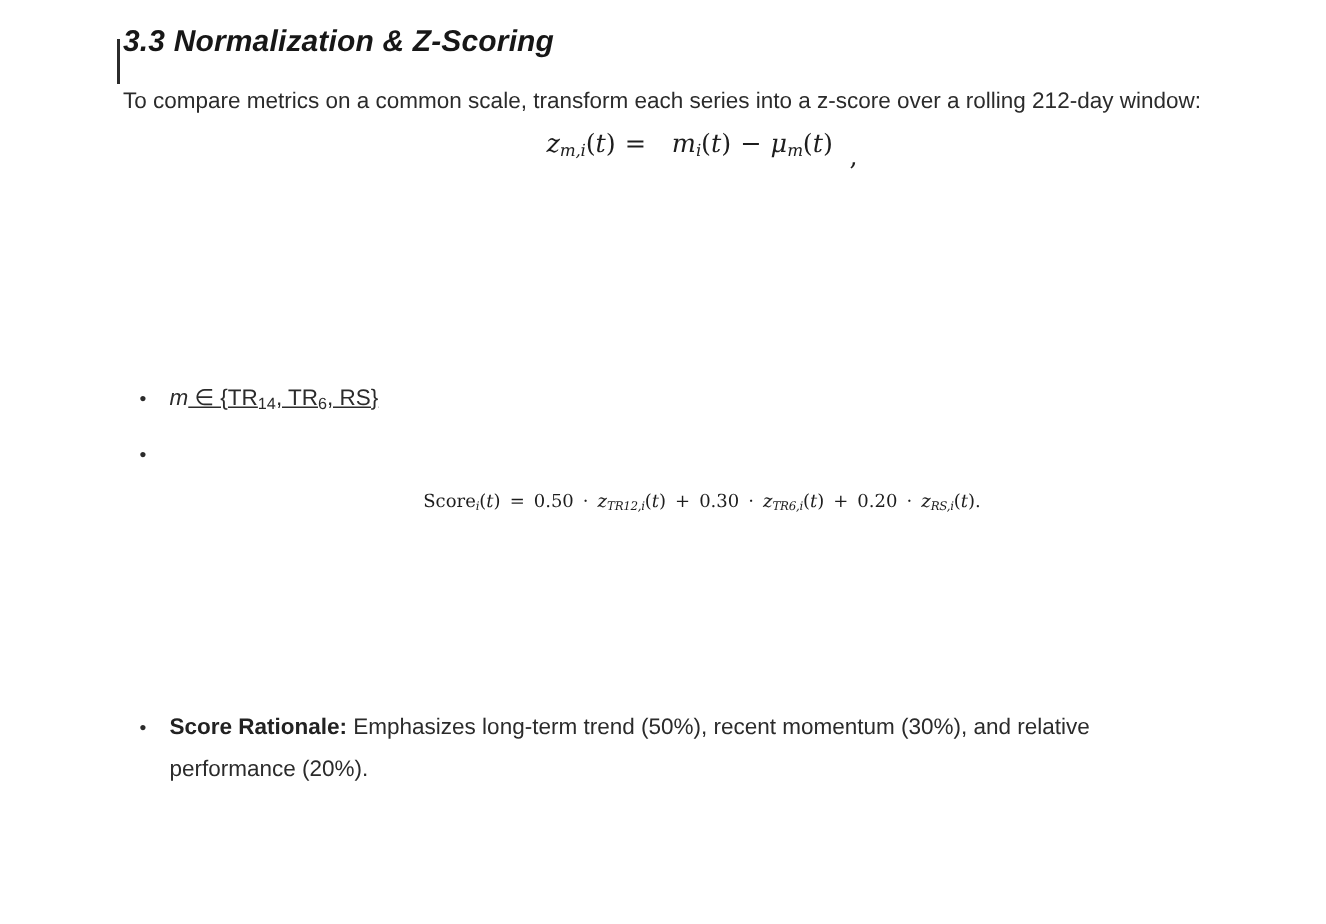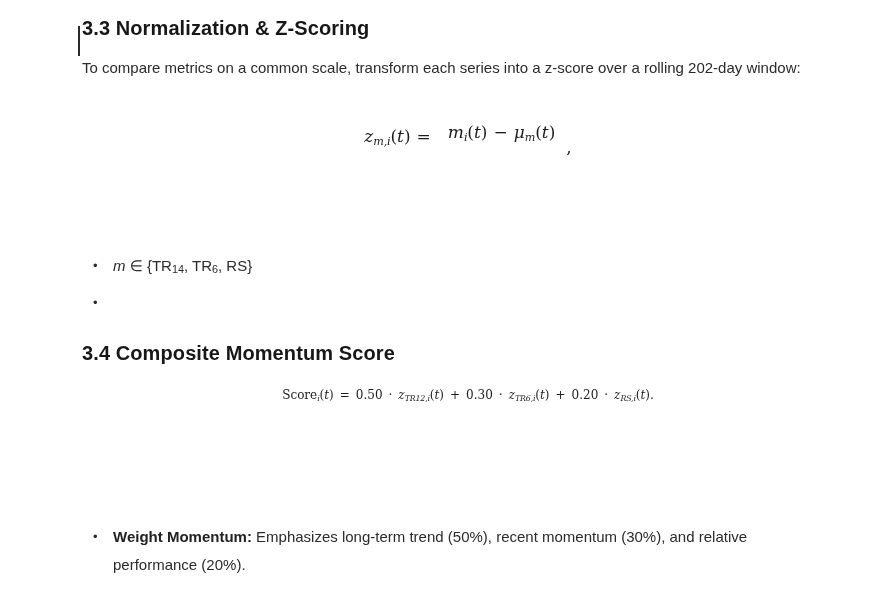--- a/index.html
+++ b/index.html
@@ -31,56 +31,56 @@
     background: #2b2b2b;
   }
   h2 {
     font-size: 20px;
     line-height: 24px;
     font-weight: 700;
     color: #171717;
     margin: 0;
     letter-spacing: 0.1px;
   }
-  .h-33 { margin-top: 16px; }
+  .h-33 { margin-top: 16px; font-style: italic; }
   .h-34 { margin-top: 28px; }
   .para {
     font-size: 15px;
     line-height: 20px;
     margin: 18px 0 0 0;
     color: #2b2b2b;
   }
   .para-34 { margin-top: 15px; }
 
   
   .math-display {
     display: flex;
     justify-content: center;
-    align-items: flex-end;
+    align-items: flex-start;
     font-family: "DejaVu Serif", serif;
     color: #1d1d1d;
   }
   .f1 { margin-top: 8px; height: 62px; font-size: 17px; }
   .f2 { margin-top: 14px; height: 24px; font-size: 12px; }
 
   .tok-mi, .tok-mr, .tok-msub, .tok-op {
     font-family: "DejaVu Serif", serif;
     color: #1d1d1d;
   }
   .tok-mi { font-style: italic; }
   .tok-mr { font-style: normal; }
   .tok-msub {
     font-style: italic;
     font-size: 0.66em;
     vertical-align: -0.28em;
     letter-spacing: -0.2px;
   }
   .tok-op { margin: 0 6px; font-style: normal; }
   .tok-ti { font-style: italic; }
-  .tok-txt { font-style: normal; }
+  .tok-txt { font-style: normal; text-decoration: underline; }
   .tok-tsub { font-size: 0.72em; vertical-align: -0.22em; }
 
   .frac {
     display: inline-flex;
     flex-direction: column;
     align-items: center;
     margin: 0 2px;
   }
   .frac .num { padding: 0 9px 4px 9px; white-space: nowrap; }
   .frac .den {
@@ -122,49 +122,48 @@
 </style>
 </head>
 <body>
 
 <div class="page">
 
   <div class="caret"></div>
 
   <h2 class="h-33">3.3 Normalization &amp; Z-Scoring</h2>
 
-  <p class="para">To compare metrics on a common scale, transform each series into a z-score over a rolling 202-day window:</p>
+  <p class="para">To compare metrics on a common scale, transform each series into a z-score over a rolling 212-day window:</p>
 
   <div class="math-display f1">
     <span><span class="tok-mi">z</span><span class="tok-msub">m,i</span><span class="tok-mr">(</span><span class="tok-mi">t</span><span class="tok-mr">)</span><span class="tok-op">=</span></span>
     <span class="frac">
       <span class="num"><span class="tok-mi">m</span><span class="tok-msub">i</span><span class="tok-mr">(</span><span class="tok-mi">t</span><span class="tok-mr">)</span><span class="tok-op">−</span><span class="tok-mi">μ</span><span class="tok-msub">m</span><span class="tok-mr">(</span><span class="tok-mi">t</span><span class="tok-mr">)</span></span>
     </span>
     <span class="math-suffix tok-mr">,</span>
   </div>
 
   <div class="bullets">
     <div class="bullet-row">
       <span class="dot">•</span>
       <span class="bullet-text"><span class="tok-ti">m</span><span class="tok-txt"> ∈ {TR</span><span class="tok-tsub">14</span><span class="tok-txt">, TR</span><span class="tok-tsub">6</span><span class="tok-txt">, RS}</span></span>
     </div>
     <div class="bullet-row">
       <span class="dot">•</span>
     </div>
   </div>
 
-  <h2 class="h-34">3.4 Composite Momentum Score</h2>
 
 
   <div class="math-display f2">
     <span><span class="tok-mr">Score</span><span class="tok-msub">i</span><span class="tok-mr">(</span><span class="tok-mi">t</span><span class="tok-mr">)</span><span class="tok-op">=</span><span class="tok-mr">0.50</span><span class="tok-op">·</span><span class="tok-mi">z</span><span class="tok-msub">TR12,i</span><span class="tok-mr">(</span><span class="tok-mi">t</span><span class="tok-mr">)</span><span class="tok-op">+</span><span class="tok-mr">0.30</span><span class="tok-op">·</span><span class="tok-mi">z</span><span class="tok-msub">TR6,i</span><span class="tok-mr">(</span><span class="tok-mi">t</span><span class="tok-mr">)</span><span class="tok-op">+</span><span class="tok-mr">0.20</span><span class="tok-op">·</span><span class="tok-mi">z</span><span class="tok-msub">RS,i</span><span class="tok-mr">(</span><span class="tok-mi">t</span><span class="tok-mr">)</span><span class="tok-mr">.</span></span>
   </div>
 
   <div class="bullets bullets-b3">
     <div class="bullet-row">
       <span class="dot">•</span>
       <span class="bullet-text">
-        <span class="bold-label">Weight Momentum:</span><span> Emphasizes long-term trend (50%), recent momentum (30%), and relative performance (20%).</span>
+        <span class="bold-label">Score Rationale:</span><span> Emphasizes long-term trend (50%), recent momentum (30%), and relative performance (20%).</span>
       </span>
     </div>
   </div>
 
 </div>
 
 </body></html>

